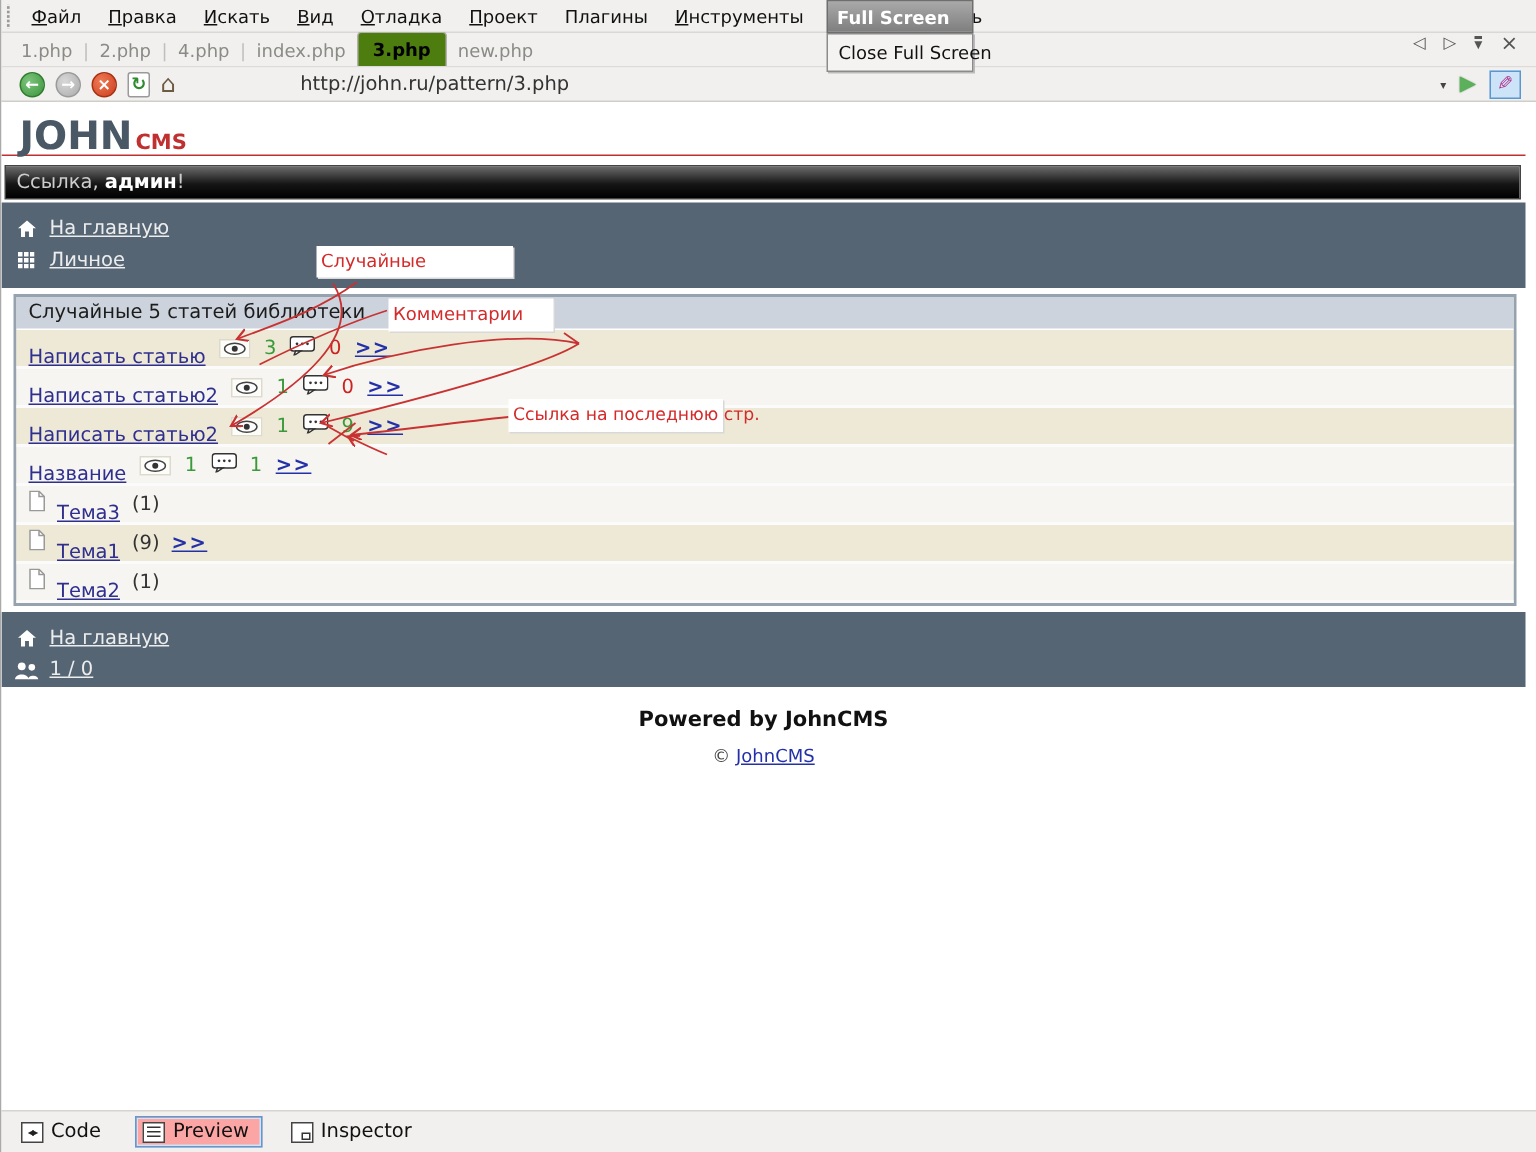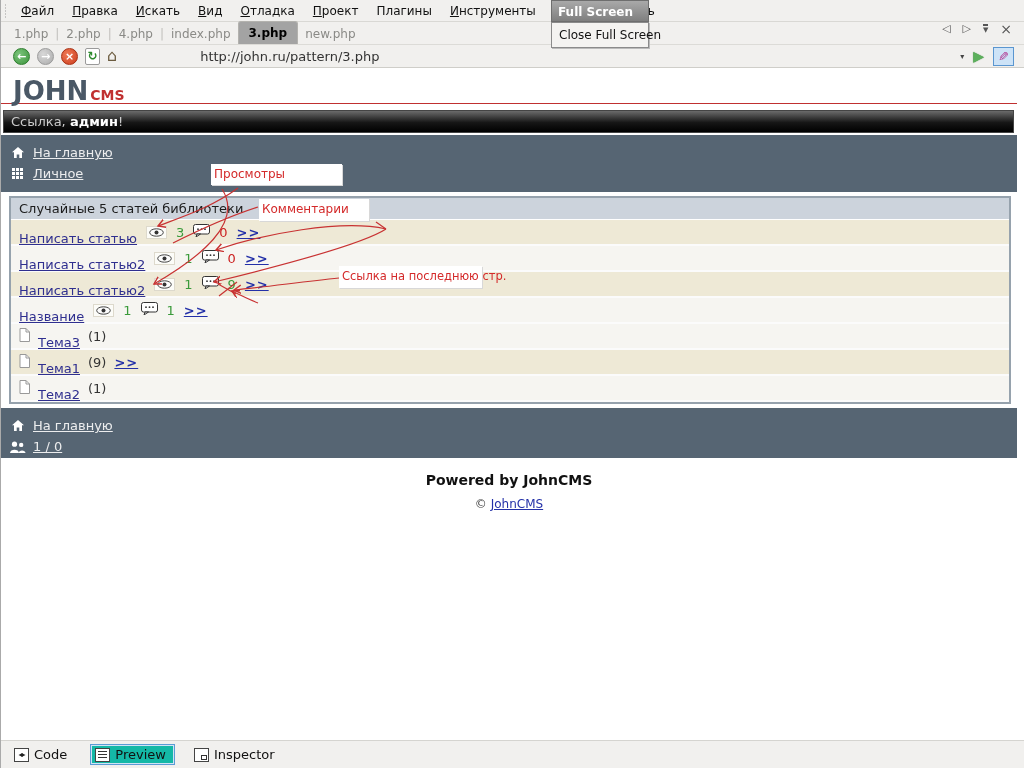--- a/index.html
+++ b/index.html
@@ -24,21 +24,21 @@
   .fs-menu { width:98px; background:#f4f3f1; border:1px solid #8b8b8b;
     box-shadow:1px 1px 0 #bbb; padding:1px; }
   .fs-item { font-size:12px; color:#111; padding:4px 6px; white-space:nowrap; background:#f4f3f1; }
 
   
   .tabbar { height:23px; background:#f1f0ee; border-bottom:1px solid #dcdbd7;
     display:flex; align-items:flex-start; font-size:12px; color:#8a8a86; }
   .tabs { display:flex; align-items:flex-end; height:100%; padding-left:6px; }
   .tab { padding:4px 7px 3px; white-space:nowrap; }
   .tabsep { color:#c0bfbb; padding-bottom:3px; }
-  .tab.active { background:#a3a3a3; border:1px solid #b3b2ae; border-bottom:none;
+  .tab.active { background:#4d7c0f; border:1px solid #b3b2ae; border-bottom:none;
     border-radius:3px 3px 0 0; color:#000; font-weight:bold; padding:4px 10px 4px; }
   .tabctl { margin-left:auto; display:flex; align-items:center; gap:12px;
     padding:0 12px 4px 0; color:#555; font-size:11px; }
   .tdrop { display:inline-block; border-top:2px solid #555; padding-top:1px;
     font-size:7px; line-height:6px; }
   .tclose { font-size:14px; line-height:12px; }
 
   
   .toolbar { height:23px; background:#f1f0ee; border-bottom:1px solid #cfcec9;
     display:flex; align-items:center; gap:7px; padding:0 10px 0 12px; font-size:13px; }
@@ -107,21 +107,21 @@
   #ann-comments { left:258px; top:131px; width:110px; height:22px; }
   #ann-lastpage { left:338px; top:198px; width:143px; height:22px; font-size:11.5px; }
   .annsvg { position:absolute; left:0; top:0; width:1024px; height:672px;
     z-index:5; pointer-events:none; }
 
   
   .bottombar { height:28px; background:#f1f0ee; border-top:1px solid #d5d4d0;
     display:flex; align-items:center; gap:14px; padding-left:8px; font-size:13px; color:#111; }
   .btab { display:flex; align-items:center; gap:5px; padding:2px 8px 2px 4px;
     border:1px solid transparent; }
-  .btab.active { background:#14b8a6; border:1px solid #5b9bd5; box-shadow:0 0 0 1px #cfe3f5 inset; }
+  .btab.active { background:#fca5a5; border:1px solid #5b9bd5; box-shadow:0 0 0 1px #cfe3f5 inset; }
   .bic { width:15px; height:14px; border:1px solid #444; background:#fff; display:inline-flex;
     align-items:center; justify-content:center; font-size:8px; color:#222; letter-spacing:-1px;
     position:relative; }
   .bic-doc i { display:block; width:9px; height:1px; background:#333; margin:1px auto; }
   .bic-doc { flex-direction:column; justify-content:center; }
   .bic-ins b { position:absolute; right:1px; bottom:1px; width:6px; height:5px;
     background:#fff; border:1px solid #333; }
 </style>
 </head>
 <body>
@@ -355,21 +355,21 @@
           </div>
         </div>
 
       <div class="powered">Powered by JohnCMS</div>
       <div class="copyline">
         <span>©</span>
         <a>JohnCMS</a>
       </div>
     </div>
 
-    <div class="ann" id="ann-views">Просмотры</div>
+    <div class="ann" id="ann-views">Случайные</div>
     <div class="ann" id="ann-comments">Комментарии</div>
     <div class="ann" id="ann-lastpage">Ссылка на последнюю стр.</div>
 
     <svg class="annsvg">
       <defs>
         <marker id="arr" markerWidth="9" markerHeight="9" refX="6" refY="3.5" orient="auto">
           <path d="M0,0 L6,3.5 L0,7" fill="none" stroke="#c83232" stroke-width="1.2"></path>
         </marker>
       </defs>
       <g fill="none" stroke="#c83232" stroke-width="1.2">

